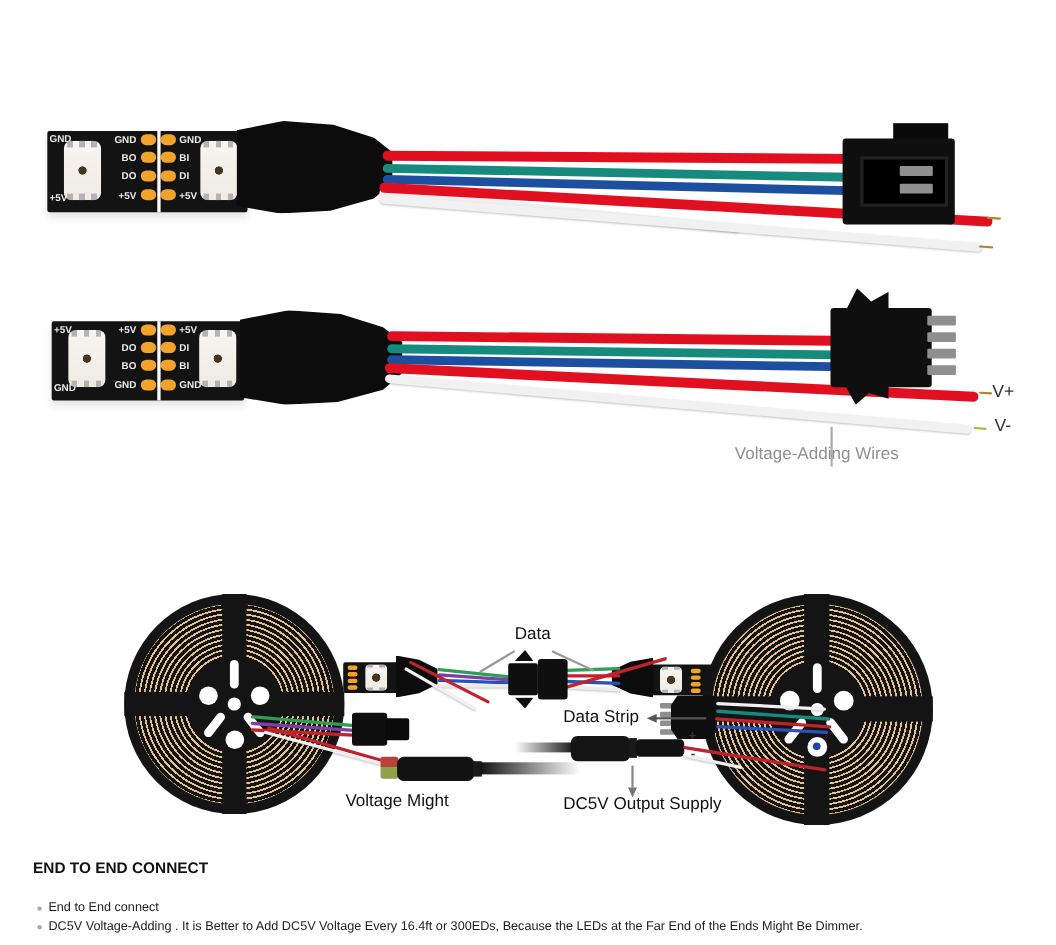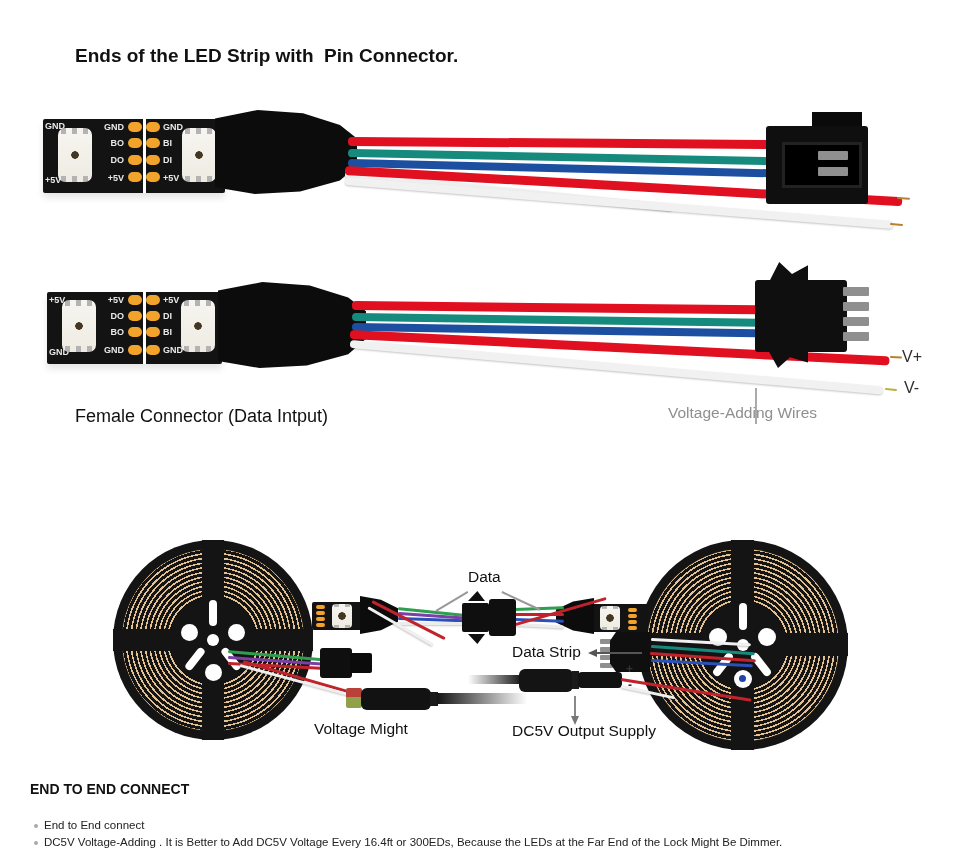--- a/index.html
+++ b/index.html
@@ -35,21 +35,20 @@
   .ptr{position:absolute;background:#999;height:1.5px;transform-origin:0 50%;}
   .arrowL{position:absolute;width:0;height:0;border-top:4px solid transparent;border-bottom:4px solid transparent;border-right:9px solid #555;}
   .arrowD{position:absolute;width:0;height:0;border-left:4px solid transparent;border-right:4px solid transparent;border-top:9px solid #777;}
   .bdot{position:absolute;width:4px;height:4px;border-radius:50%;background:#aaa;}
 </style>
 </head>
 <body>
 
 <div id="canvas">
 
-  <div class="txt" style="left:75px;top:45px;font-size:19px;font-weight:bold;white-space:pre;">Ends of the LED Strip with  Pin Connector.</div>
 
   <div class="pcb" style="left:43px;top:119px;width:182px;height:74px;"></div>
   <div class="lbl" style="left:45px;top:122px;">GND</div>
   <div class="lbl" style="left:45px;top:176px;">+5V</div>
   <div class="led" style="left:58px;top:128px;width:34px;height:54px;"></div>
   <div class="lbl lblR" style="left:96px;top:123px;">GND</div>
   <div class="lbl lblR" style="left:96px;top:139px;">BO</div>
   <div class="lbl lblR" style="left:96px;top:156px;">DO</div>
   <div class="lbl lblR" style="left:96px;top:174px;">+5V</div>
   <div class="pad" style="left:128px;top:122px;"></div>
@@ -124,21 +123,20 @@
   <div class="pin" style="left:843px;top:287px;width:26px;height:9px;"></div>
   <div class="pin" style="left:843px;top:302px;width:26px;height:9px;"></div>
   <div class="pin" style="left:843px;top:317px;width:26px;height:9px;"></div>
   <div class="pin" style="left:843px;top:332px;width:26px;height:9px;"></div>
 
   <div class="txt" style="left:902px;top:348px;font-size:16px;color:#2f2f2f;">V+</div>
   <div class="txt" style="left:904px;top:379px;font-size:16px;color:#2f2f2f;">V-</div>
   <div class="abs" style="left:755px;top:388px;width:1.5px;height:36px;background:#aaa;"></div>
   <div class="txt" style="left:668px;top:404px;font-size:15.5px;color:#8f8f8f;">Voltage-Adding Wires</div>
 
-  <div class="txt" style="left:75px;top:406px;font-size:18px;">Female Connector (Data Intput)</div>
 
   <div class="reel" style="left:113px;top:540px;width:200px;height:200px;">
     <div class="reel-rings" style="left:9px;top:9px;right:9px;bottom:9px;"></div>
     <div class="spoke" style="left:89px;top:0;width:22px;height:100%;"></div>
     <div class="spoke" style="left:0;top:89px;width:100%;height:22px;"></div>
     <div class="hub" style="left:57px;top:57px;width:86px;height:86px;"></div>
     <div class="cut" style="left:96px;top:60px;width:8px;height:26px;border-radius:4px;"></div>
     <div class="cut" style="left:68px;top:84px;width:17px;height:17px;border-radius:50%;"></div>
     <div class="cut" style="left:115px;top:84px;width:17px;height:17px;border-radius:50%;"></div>
     <div class="cut" style="left:78px;top:106px;width:8px;height:26px;border-radius:4px;transform:rotate(38deg);"></div>
@@ -237,15 +235,15 @@
   <div class="wire" style="left:621px;top:678px;width:132px;height:3px;background:#c0232c;transform:rotate(9deg);"></div>
   <div class="wire whitewire" style="left:621px;top:685px;width:55px;height:3px;background:#efefef;transform:rotate(12deg);"></div>
   <div class="abs" style="left:574px;top:696px;width:2px;height:20px;background:#888;"></div>
   <div class="arrowD" style="left:571px;top:716px;"></div>
   <div class="txt" style="left:512px;top:722px;font-size:15.5px;">DC5V Output Supply</div>
 
   <div class="txt" style="left:30px;top:781px;font-size:14px;font-weight:bold;">END TO END CONNECT</div>
   <div class="bdot" style="left:34px;top:824px;"></div>
   <div class="txt" style="left:44px;top:819px;font-size:11.5px;color:#222;">End to End connect</div>
   <div class="bdot" style="left:34px;top:841px;"></div>
-  <div class="txt" style="left:44px;top:836px;font-size:11.5px;color:#222;width:910px;white-space:nowrap;">DC5V Voltage-Adding . It is Better to Add DC5V Voltage Every 16.4ft or 300EDs, Because the LEDs at the Far End of the Lock Might Be Dimmer.</div>
+  <div class="txt" style="left:44px;top:836px;font-size:11.5px;color:#222;width:910px;white-space:nowrap;">DC5V Voltage-Adding . It is Better to Add DC5V Voltage Every 16.4ft or 300EDs, Because the LEDs at the Far End of the Ends Might Be Dimmer.</div>
 
 </div>
 
 </body></html>

